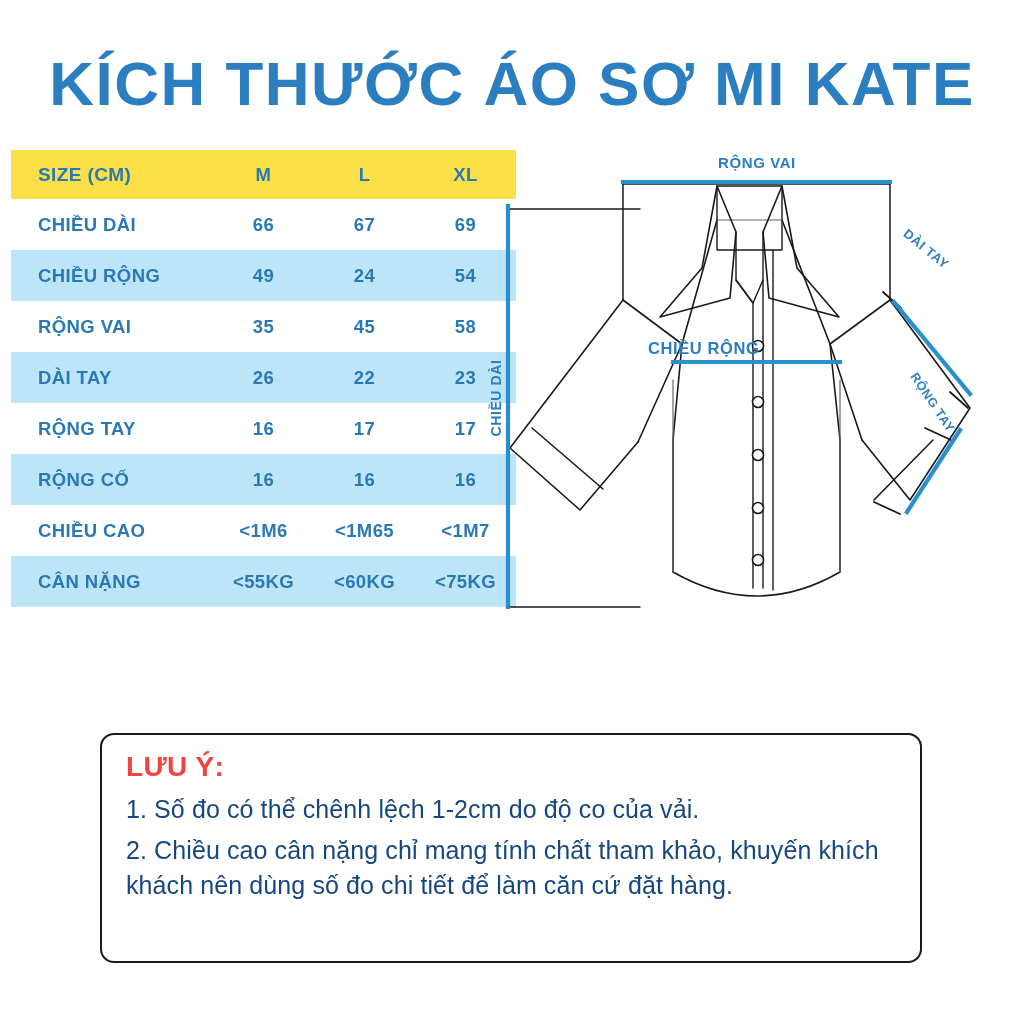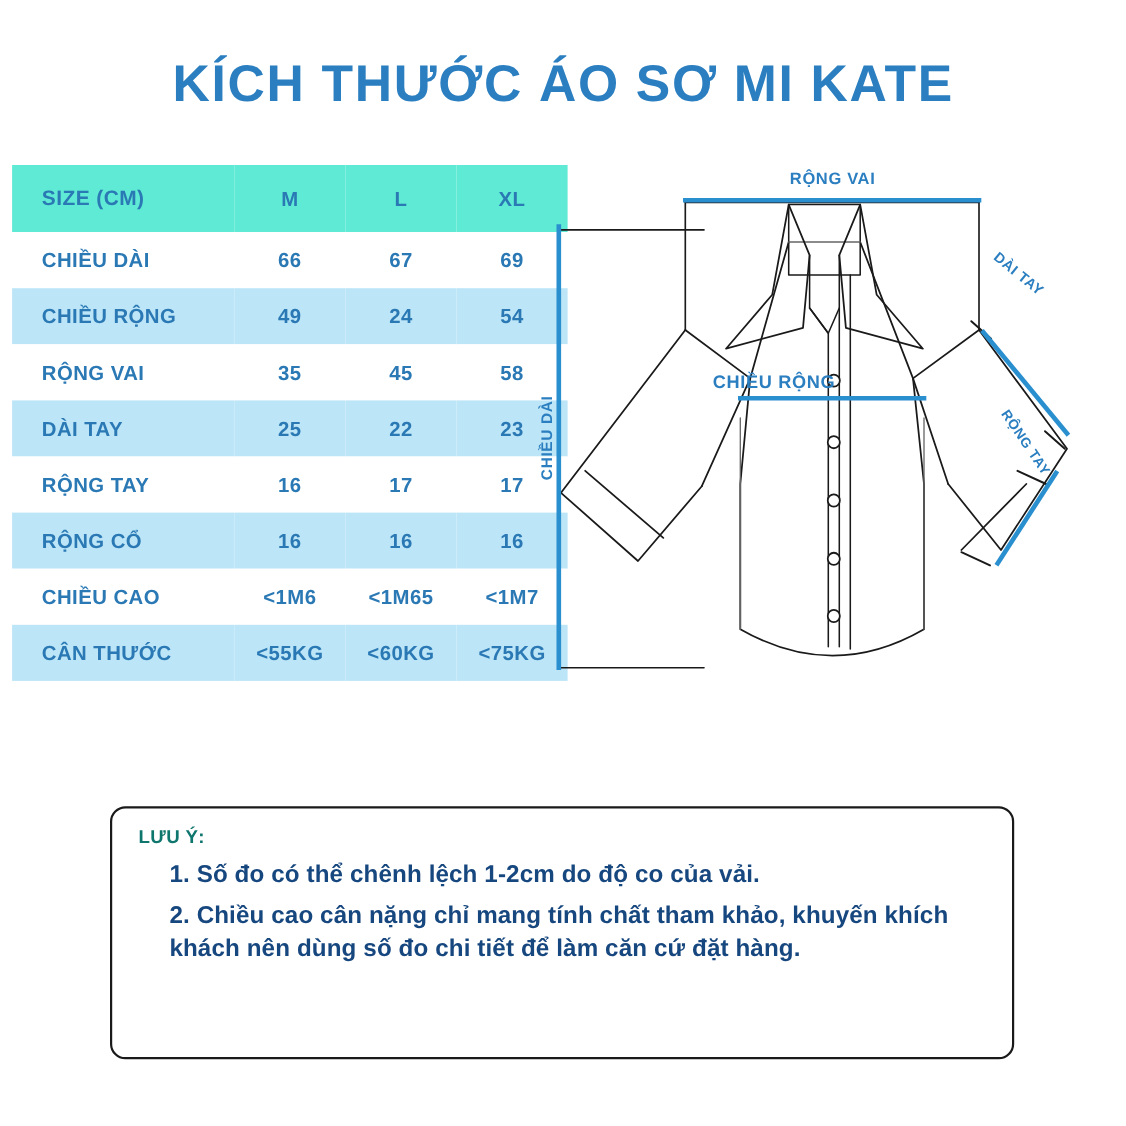--- a/index.html
+++ b/index.html
@@ -11,21 +11,21 @@
     overflow:hidden;
     -webkit-font-smoothing:antialiased;
   }
 
   
   #title{
     position:absolute;
     left:0; top:48px; width:1024px;
     text-align:center;
     color:#2b7fc0;
-    font-size:47px;
+    font-size:62px;
     font-weight:700;
     letter-spacing:1.5px;
     white-space:nowrap;
   }
 
   
   #size-table{
     position:absolute;
     left:11px; top:150px;
     width:480px;
@@ -37,21 +37,21 @@
     padding:0;
     vertical-align:middle;
     color:#2a79b5;
     font-size:18.5px;
     font-weight:700;
     letter-spacing:.4px;
     white-space:nowrap;
   }
   #size-table td.lab{ width:175px; padding-left:27px; text-align:left; }
   #size-table td.val{ width:101px; text-align:center; }
-  #size-table tr.head td{ background:#5eead4; height:61px; }
+  #size-table tr.head td{ background:#fde047; height:49px; }
   #size-table tr.head td.lab{ font-size:19px; }
   #size-table tr.alt td{ background:#bce5f7; }
   #size-table tr.plain td{ background:#ffffff; }
 
   
   #shirt-wrap{
     position:absolute;
     left:470px; top:140px;
     width:554px; height:540px;
   }
@@ -91,34 +91,33 @@
     position:absolute;
     left:100px; top:733px;
     width:822px; height:230px;
     border:2.5px solid #1a1a1a;
     border-radius:14px;
     box-sizing:border-box;
     background:#ffffff;
   }
   #note-inner{ padding:16px 22px 0 24px; }
   #note-title{
-    color:#0f766e;
-    font-size:17px;
+    color:#ef4444;
+    font-size:28px;
     font-weight:700;
     letter-spacing:.3px;
     margin-bottom:9px;
   }
   .note-line{
     color:#17477f;
-    font-size:22px;
-    font-weight:700;
+    font-size:25px;
+    font-weight:400;
     line-height:1.37;
     margin-bottom:7px;
     letter-spacing:.1px;
-    margin-left:28px;
   }
   .note-line.warn{
     color:#e8242a;
     text-decoration:underline;
     text-underline-offset:3px;
   }
 </style>
 </head>
 <body>
 
@@ -146,21 +145,21 @@
       <td class="val">54</td>
     </tr>
     <tr class="plain">
       <td class="lab">RỘNG VAI</td>
       <td class="val">35</td>
       <td class="val">45</td>
       <td class="val">58</td>
     </tr>
     <tr class="alt">
       <td class="lab">DÀI TAY</td>
-      <td class="val">25</td>
+      <td class="val">26</td>
       <td class="val">22</td>
       <td class="val">23</td>
     </tr>
     <tr class="plain">
       <td class="lab">RỘNG TAY</td>
       <td class="val">16</td>
       <td class="val">17</td>
       <td class="val">17</td>
     </tr>
     <tr class="alt">
@@ -169,21 +168,21 @@
       <td class="val">16</td>
       <td class="val">16</td>
     </tr>
     <tr class="plain">
       <td class="lab">CHIỀU CAO</td>
       <td class="val">&lt;1M6</td>
       <td class="val">&lt;1M65</td>
       <td class="val">&lt;1M7</td>
     </tr>
     <tr class="alt">
-      <td class="lab">CÂN THƯỚC</td>
+      <td class="lab">CÂN NẶNG</td>
       <td class="val">&lt;55KG</td>
       <td class="val">&lt;60KG</td>
       <td class="val">&lt;75KG</td>
     </tr>
   </tbody>
 </table>
 
 <div id="shirt-wrap">
 
   <svg id="shirt-svg" viewBox="0 0 554 540">

